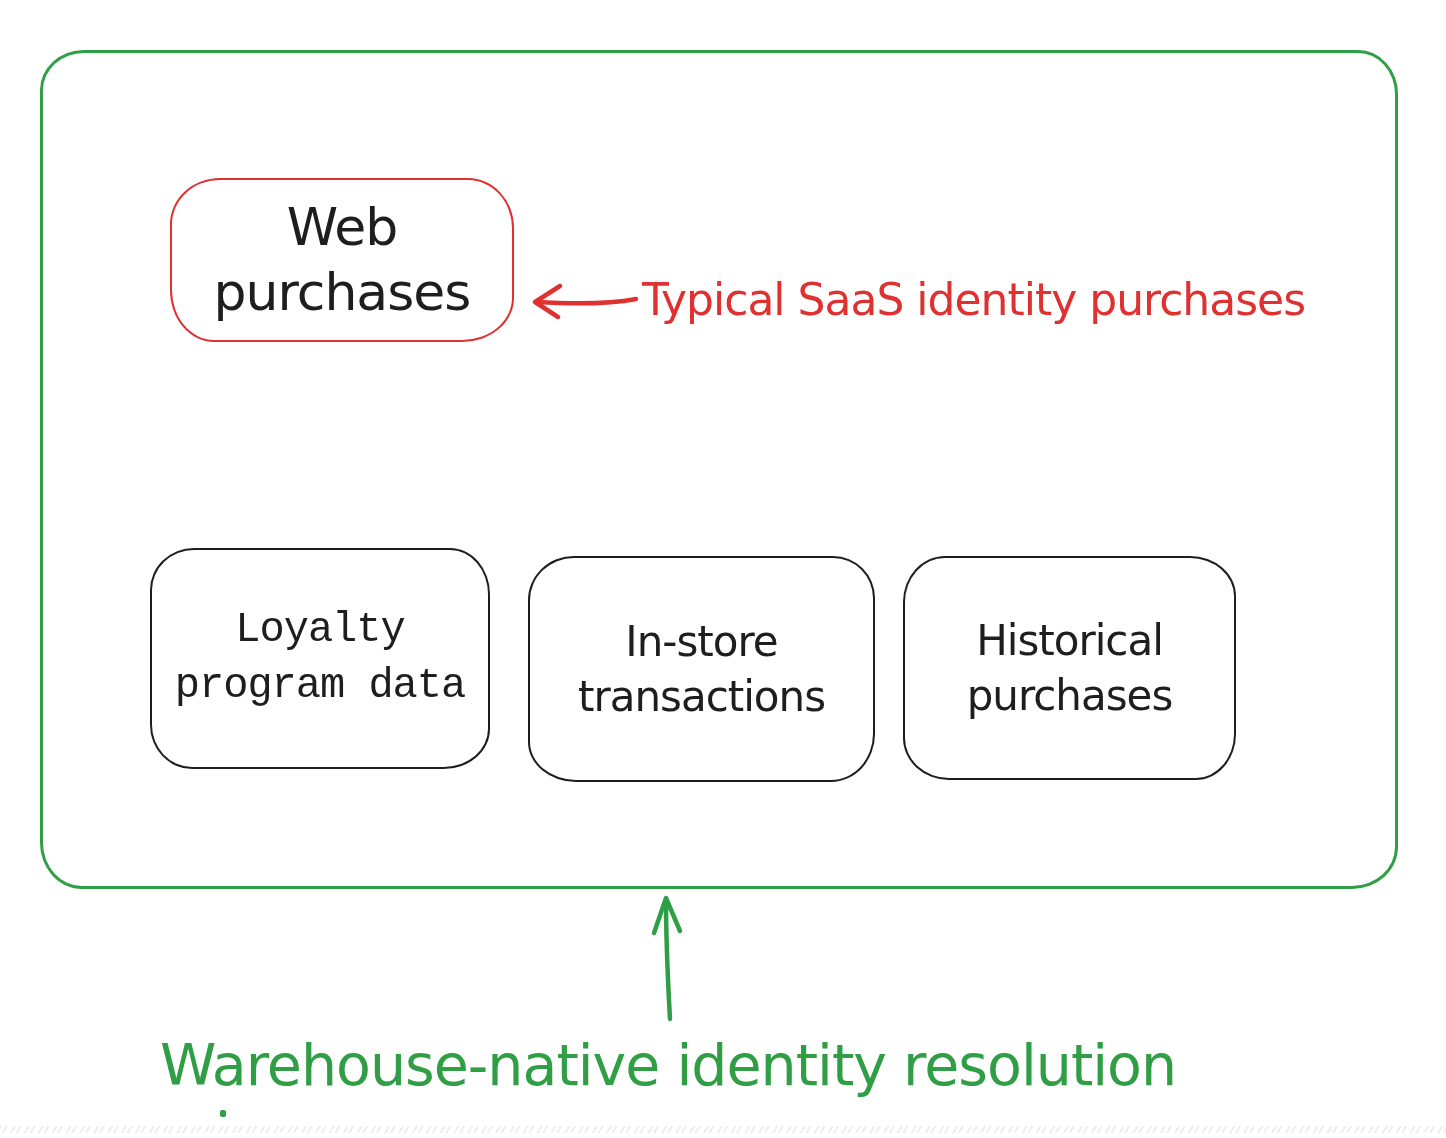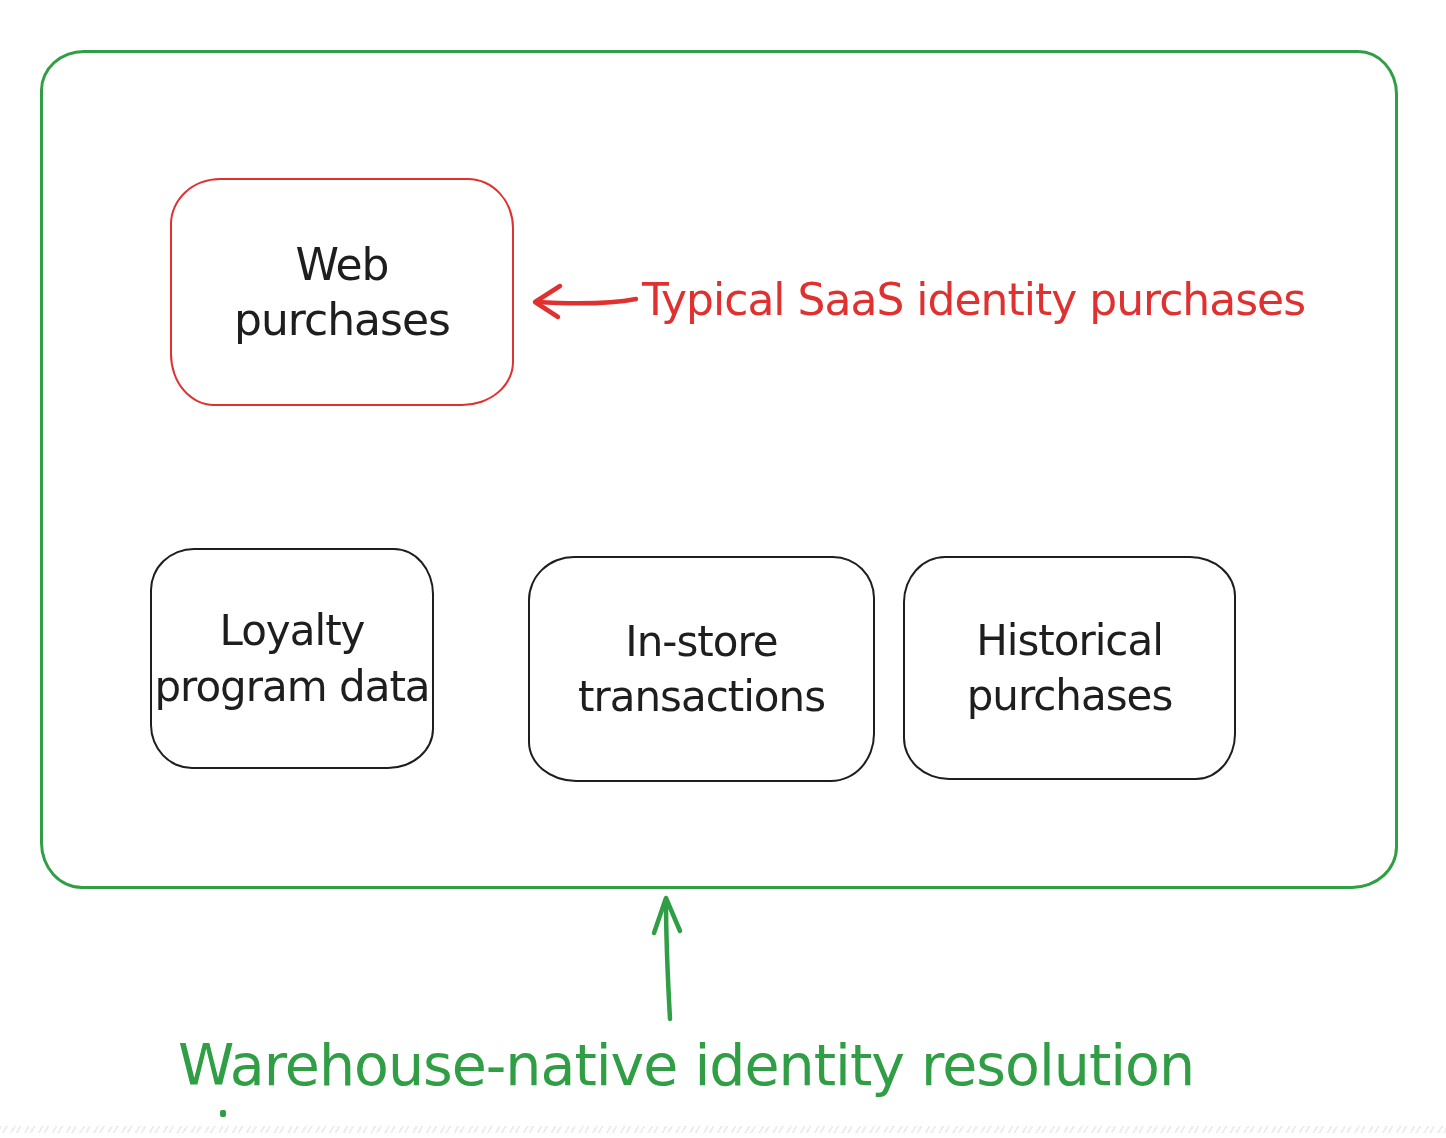--- a/index.html
+++ b/index.html
@@ -39,52 +39,52 @@
     justify-content:center;
     text-align:center;
     background:var(--paper);
   }
   .sketch-box .line{
     display:block;
     white-space:nowrap;
   }
   .web-box{
     left:170px; top:178px;
-    width:344px; height:228px;
+    width:344px; height:164px;
     border:2.5px solid var(--red);
     border-radius:50px 46px 52px 44px / 46px 50px 44px 52px;
-    font-size:44px;
+    font-size:52px;
     line-height:1.25;
     letter-spacing:-1px;
   }
   .src-box{
     border:2.5px solid var(--ink);
     font-size:42px;
     line-height:1.32;
     letter-spacing:-1px;
   }
-  .src-box.loyalty{ left:150px; top:548px; width:284px; height:221px;
-    border-radius:44px 40px 46px 42px / 42px 46px 40px 44px; }
+  .src-box.loyalty{ left:150px; top:548px; width:340px; height:221px;
+    border-radius:44px 40px 46px 42px / 42px 46px 40px 44px;font-family:Liberation Mono, monospace; }
   .src-box.instore{ left:528px; top:556px; width:347px; height:226px;
     border-radius:46px 42px 44px 48px / 44px 42px 48px 40px; }
   .src-box.historical{ left:903px; top:556px; width:333px; height:224px;
     border-radius:42px 46px 40px 46px / 46px 40px 46px 42px; }
 
   .annotation{
     position:absolute;
     white-space:nowrap;
     letter-spacing:-1px;
   }
   .annotation.saas{
     left:642px; top:274px;
     color:var(--red);
     font-size:44px;
   }
   .annotation.warehouse{
-    left:178px; top:1032px;
+    left:160px; top:1032px;
     color:var(--green);
     font-size:57px;
   }
   .arrow-svg{
     position:absolute;
     display:block;
   }
   .arrow-svg.saas-arrow{ left:522px; top:278px; color:var(--red); }
   .arrow-svg.warehouse-arrow{ left:645px; top:891px; color:var(--green); }
 

